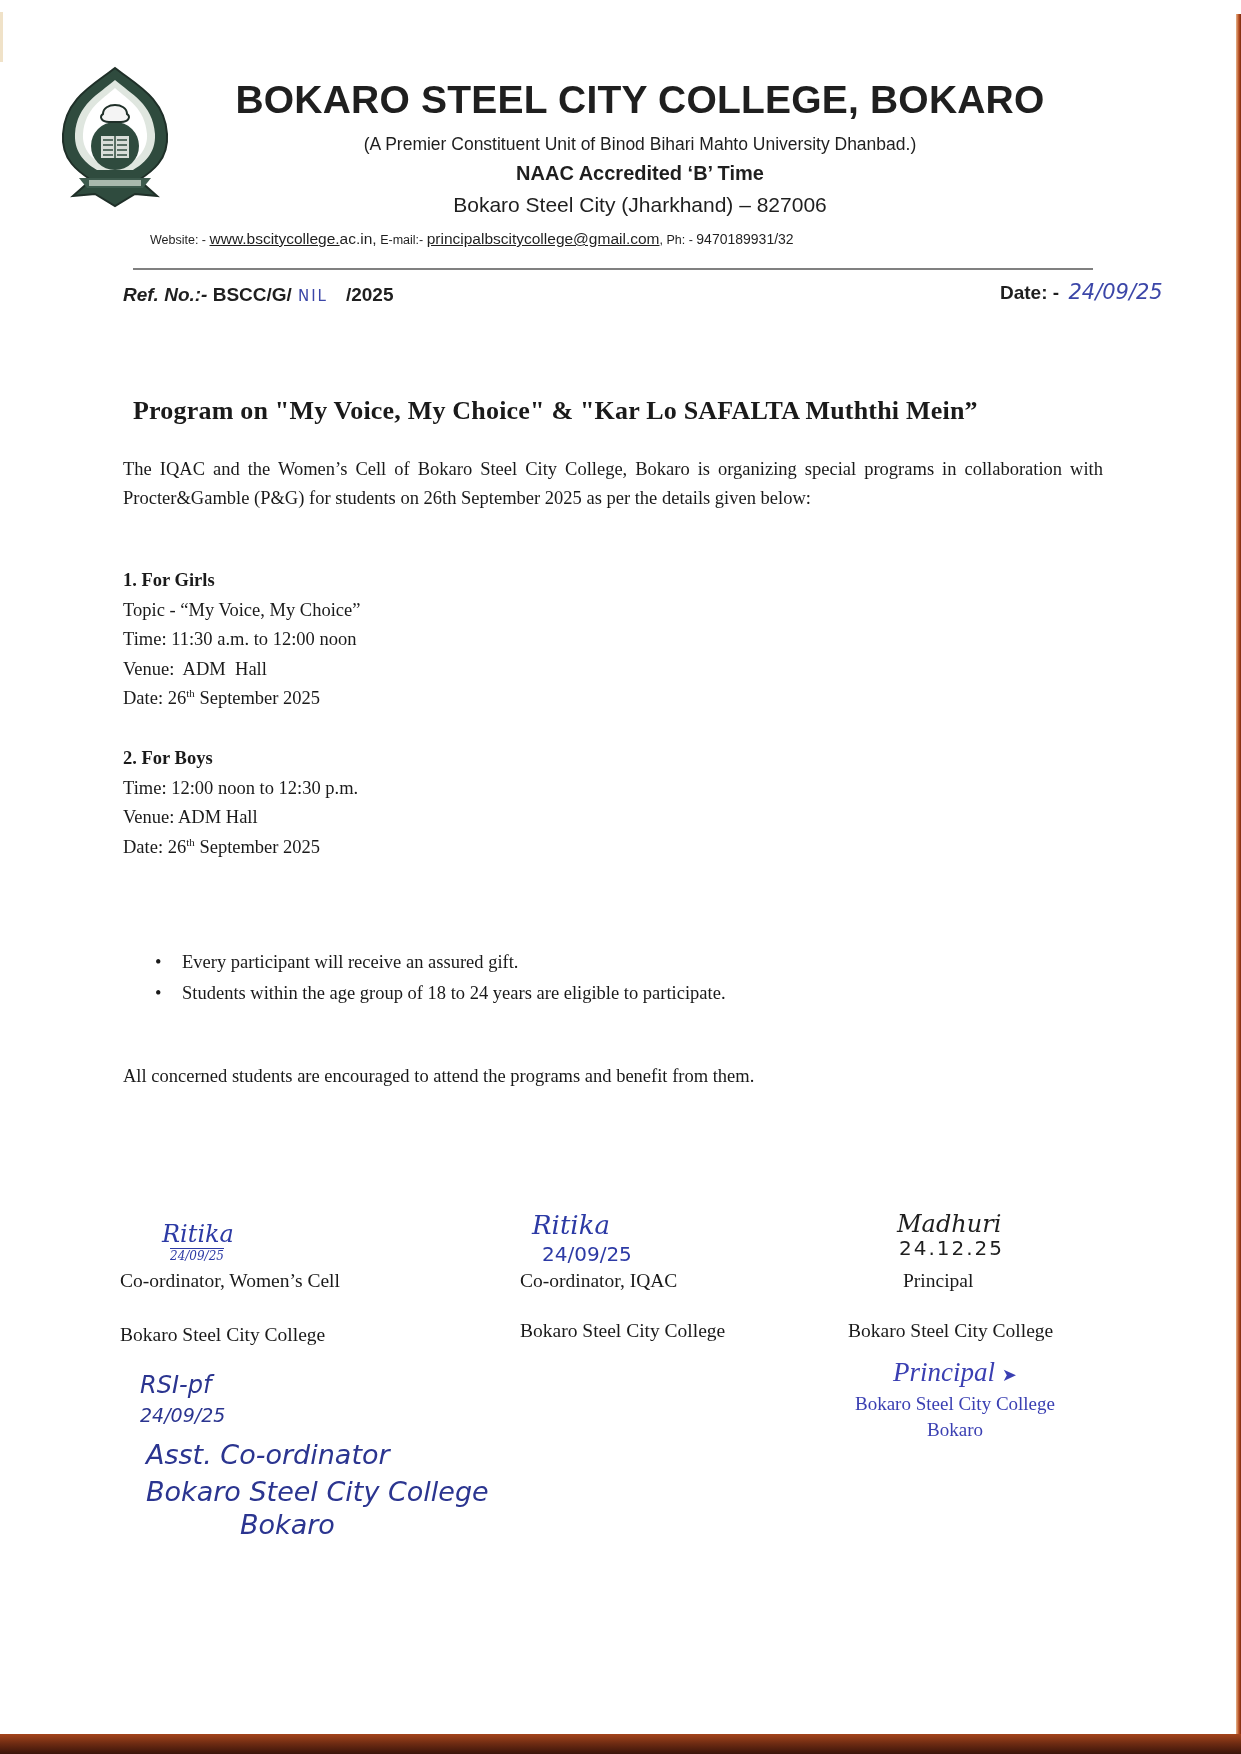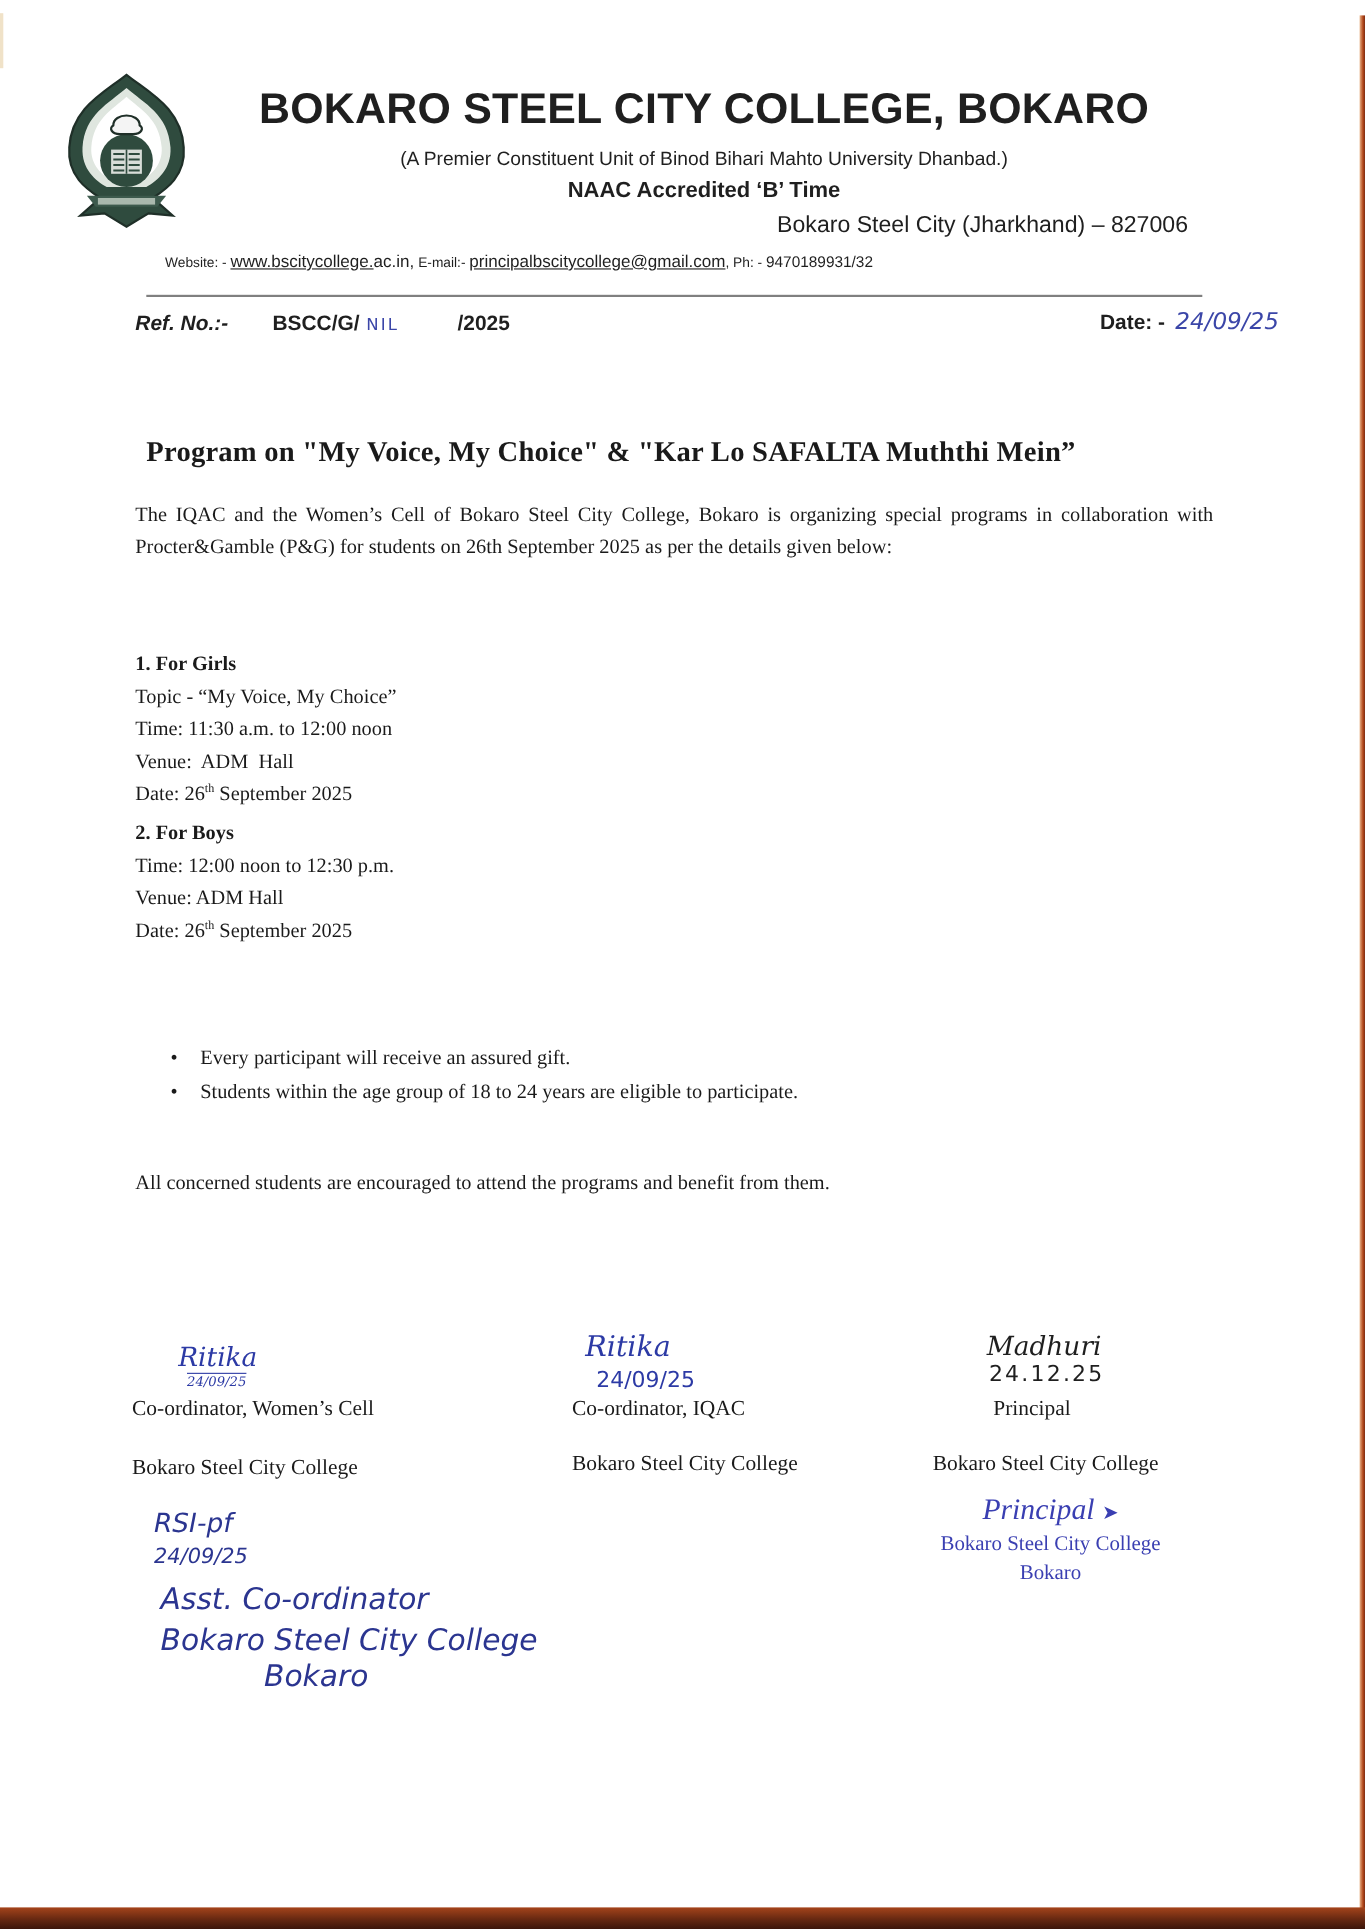--- a/index.html
+++ b/index.html
@@ -19,44 +19,44 @@
   }
   .edge-left-top { position:absolute; left:0; top:12px; width:3px; height:50px; background:#f0e2c8; }
 
   
   .logo { position: absolute; left: 55px; top: 64px; width: 120px; height: 150px; }
   .hdr { position: absolute; left: 200px; top: 75px; width: 880px; text-align: center;
          font-family: "Liberation Sans", sans-serif; color: #1f1f1f; }
   .hdr .title { font-size: 39px; font-weight: bold; letter-spacing: 0.2px; margin: 0; line-height: 50px; }
   .hdr .sub1 { font-size: 17.5px; font-weight: normal; margin-top: 7px; line-height: 24px; }
   .hdr .sub2 { font-size: 20px; font-weight: bold; margin-top: 3px; line-height: 28px; }
-  .hdr .sub3 { font-size: 21px; margin-top: 3px; line-height: 30px; text-align: right; }
+  .hdr .sub3 { font-size: 21px; margin-top: 3px; line-height: 30px; }
   .contact { position: absolute; left: 150px; top: 230px; width: 930px;
              font-family: "Liberation Sans", sans-serif; font-size: 14px; color: #1f1f1f; white-space: nowrap; }
   .contact .u { text-decoration: underline; font-size: 15.5px; }
   .contact .s { font-size: 12.5px; text-align: right; }
   .rule { position: absolute; left: 133px; top: 268px; width: 960px; height: 2px; background: #555; opacity: .75; }
 
   .ref { position: absolute; left: 123px; top: 284px; font-family: "Liberation Sans", sans-serif;
          font-size: 19px; font-weight: bold; font-style: italic; color: #1f1f1f; white-space: nowrap; }
-  .ref .nb { font-style: normal; margin-left: 35px; }
+  .ref .nb { font-style: normal; }
   .hand { font-family: "DejaVu Sans", sans-serif; font-weight: normal; font-style: italic; color: #3b46a8; }
   .ref .hand { font-size: 15px; letter-spacing: 2px; margin: 0 18px 0 6px; font-style: normal; }
   .date { position: absolute; left: 1000px; top: 280px; font-family: "Liberation Sans", sans-serif;
           font-size: 19px; font-weight: bold; color: #1f1f1f; white-space: nowrap; }
   .date .hand { font-size: 21px; margin-left: 4px; }
 
   .doc-title { position: absolute; left: 133px; top: 396px; font-size: 26px; font-weight: bold;
                letter-spacing: 0.2px; white-space: nowrap; }
   .intro { position: absolute; left: 123px; top: 455px; width: 980px; font-size: 18.5px; line-height: 29px;
            text-align: justify; }
 
   .section { position: absolute; left: 123px; font-size: 18.5px; line-height: 29.5px; }
   .section .h { font-weight: bold; }
-  .sec1 { top: 590px; }
+  .sec1 { top: 566px; }
   .sec2 { top: 744px; }
   sup { font-size: 11px; line-height: 0; }
 
   .note { position: absolute; left: 123px; top: 943px; font-size: 18.5px; }
   .note .h { font-weight: bold; }
   .note ul { margin: 4px 0 0 32px; padding: 0 0 0 0; list-style: none; }
   .note li { line-height: 31px; position: relative; padding-left: 27px; }
   .note li .bullet { position: absolute; left: 0; top: 0; }
   .closing { position: absolute; left: 123px; top: 1066px; font-size: 18.5px; }
 

